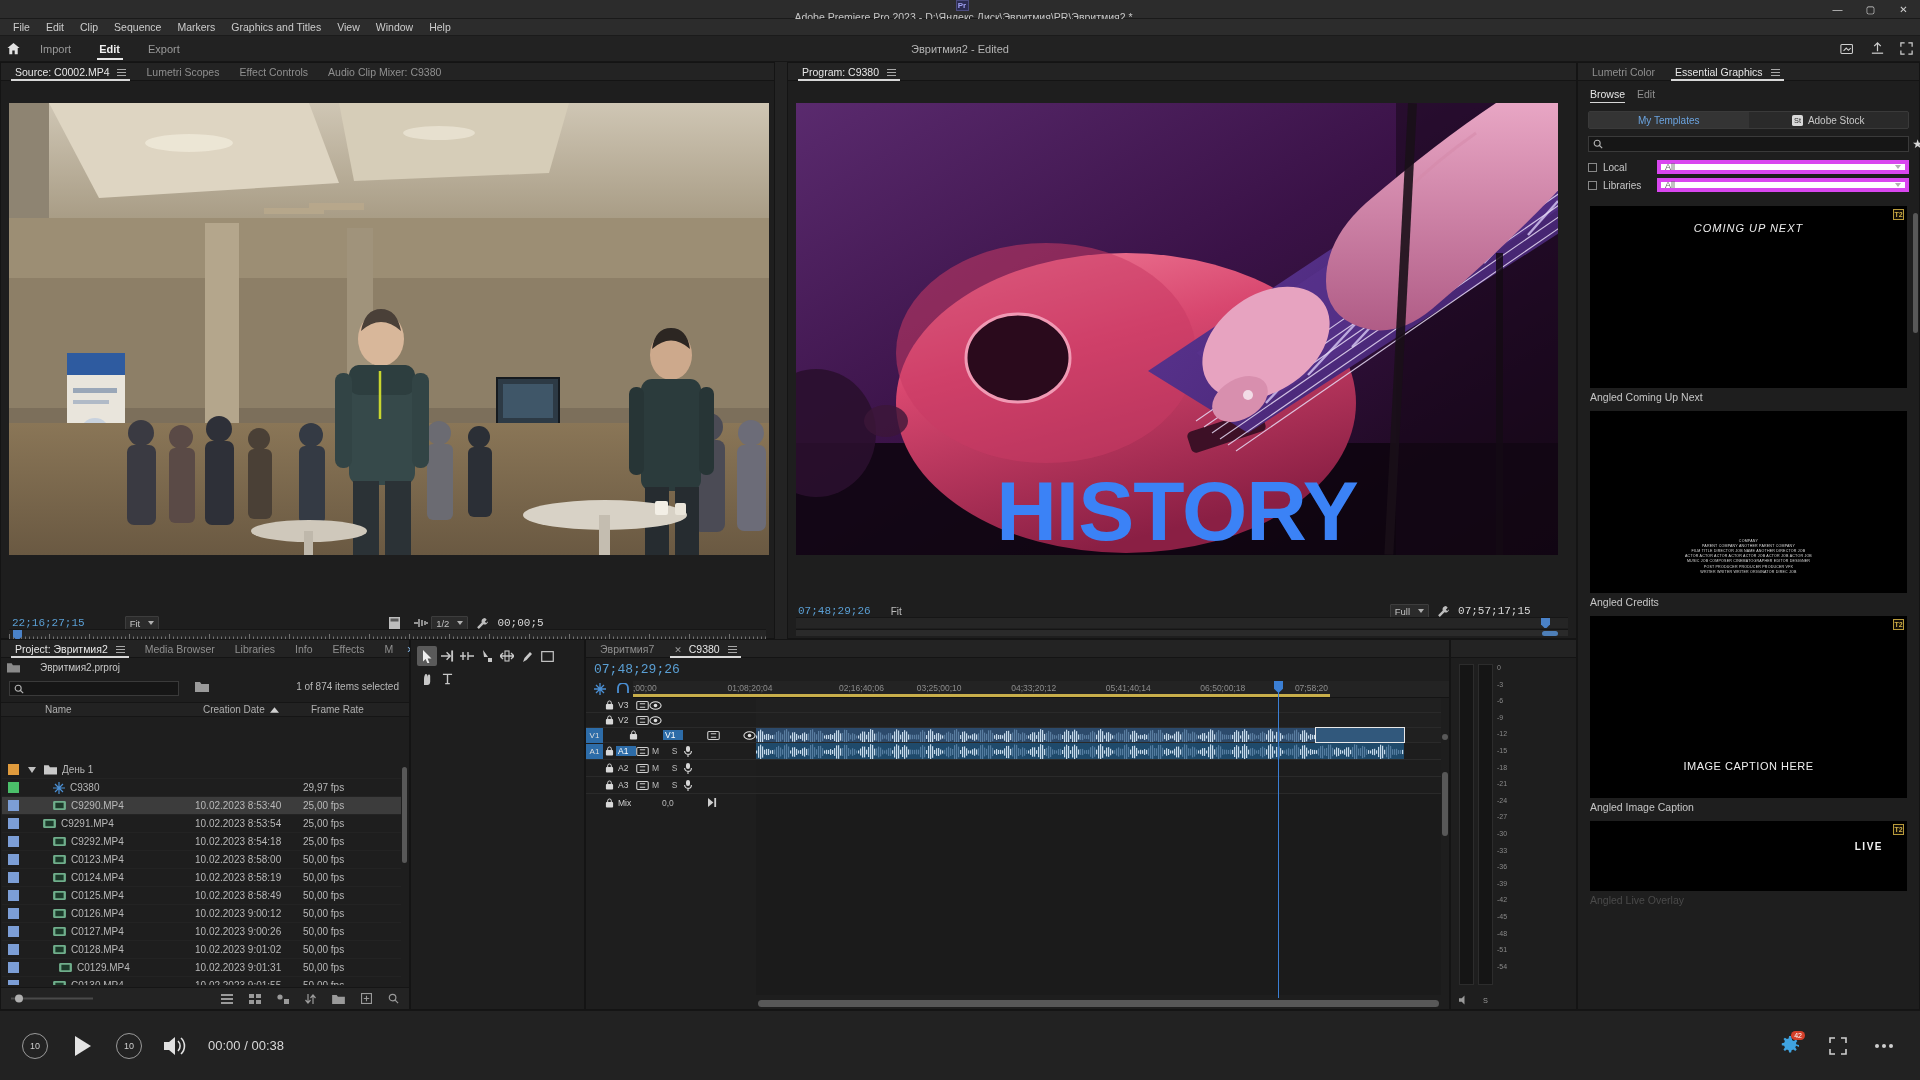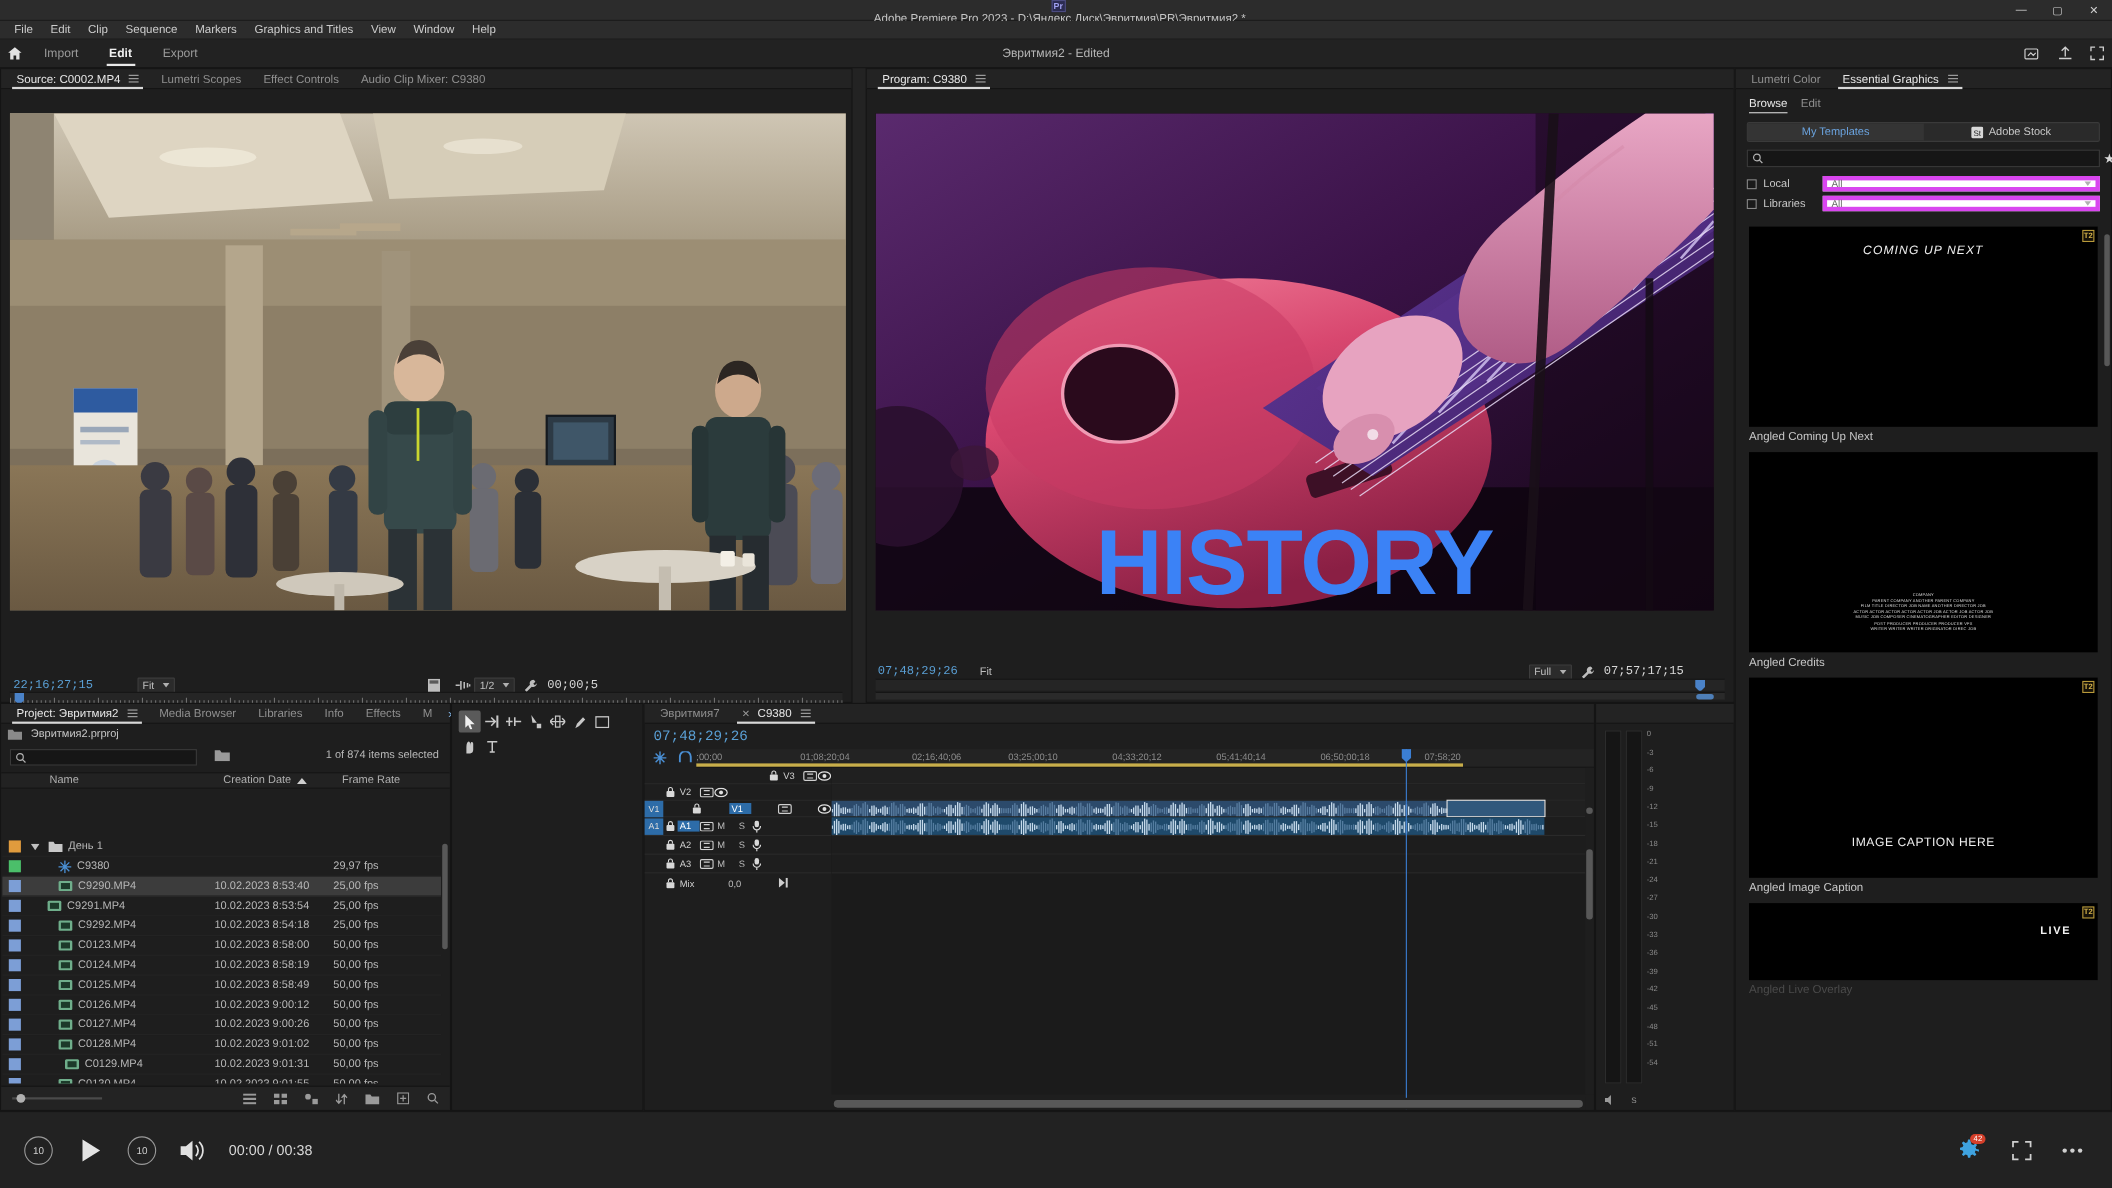--- a/index.html
+++ b/index.html
@@ -146,21 +146,21 @@
   .tmpl-thumb { position:relative; margin:0 12px; background:#000; }
   .tmpl-name { font-size:10.5px; color:#c6c6c6; margin:3px 0 8px 12px; }
   .badge-t2 {
     position:absolute; right:3px; top:3px; width:11px; height:11px; border:1px solid #b89a3a;
     color:#d4b24a; font-size:7px; display:flex; align-items:center; justify-content:center;
     font-weight:bold; background:#141008;
   }
 
   
   #project-panel { left:0; top:639px; width:410px; height:371px; }
-  .proj-head { display:flex; align-items:center; height:18px; padding-left:6px; gap:8px; font-size:10px; }
+  .proj-head { display:flex; align-items:center; height:18px; padding-left:6px; gap:20px; font-size:10px; }
   .proj-search {
     margin:5px 8px 0 8px; height:15px; background:#161616; border:1px solid #3a3a3a;
     display:flex; align-items:center; padding-left:4px;
   }
   .proj-search input {
     background:transparent;border:0;outline:0;color:#ccc;font-size:10px;flex:1;margin-left:4px;
     font-family:"Liberation Sans", sans-serif;
   }
   .col-head {
     display:flex; height:15px; background:#222; border-top:1px solid #151515;
@@ -1410,32 +1410,32 @@
             <rect x="0.6" y="0.6" width="14.8" height="10.8" rx="1.6" fill="none" stroke="#8a8a8a" stroke-width="1.2"></rect>
             <path d="M4 4.5H6.5M4 7.5H6.5M9 4.5h3M9 7.5h3" stroke="#8a8a8a" stroke-width="1.1"></path>
           </svg>
         </span>
     </div>
 
     <div class="tl-ruler">
       <div id="tl-ruler-labels">
           <span class="tl-tick" style="left: 0px;">;00;00</span>
           <span class="tl-tick" style="left: 94.5578px;">01;08;20;04</span>
-          <span class="tl-tick" style="left: 196px;">02;16;40;06</span>
+          <span class="tl-tick" style="left: 206px;">02;16;40;06</span>
           <span class="tl-tick" style="left: 283.673px;">03;25;00;10</span>
           <span class="tl-tick" style="left: 378.231px;">04;33;20;12</span>
           <span class="tl-tick" style="left: 472.789px;">05;41;40;14</span>
           <span class="tl-tick" style="left: 567.347px;">06;50;00;18</span>
           <span class="tl-tick" style="left: 661.905px;">07;58;20</span>
         </div>
       <div style="position: absolute; left: 0px; bottom: 0px; height: 3px; background: rgb(200, 174, 74); width: 697px;" id="tl-work-area"></div>
     </div>
 
     <div id="tl-track-heads" style="position:absolute; left:0; top:58px; width:170px;">
-        <div class="trackhead" style="height: 15px; border-bottom: 1px solid rgb(42, 42, 42); justify-content: flex-end;">
+        <div class="trackhead" style="height: 15px; border-bottom: 1px solid rgb(42, 42, 42);">
           <span class="th-sel "></span>
        <span class="th-btn">
             <svg width="9" height="10" viewBox="0 0 10 11">
               <rect x="1" y="4.5" width="8" height="6" rx="1" fill="#d8d8d8"></rect>
               <path d="M3 4.5V3a2 2 0 014 0v1.5" fill="none" stroke="#d8d8d8" stroke-width="1.1"></path>
             </svg>
           </span>
        <span class="th-lbl ">V3</span>
        <span class="th-btn">
             <svg width="13" height="9" viewBox="0 0 14 10">

